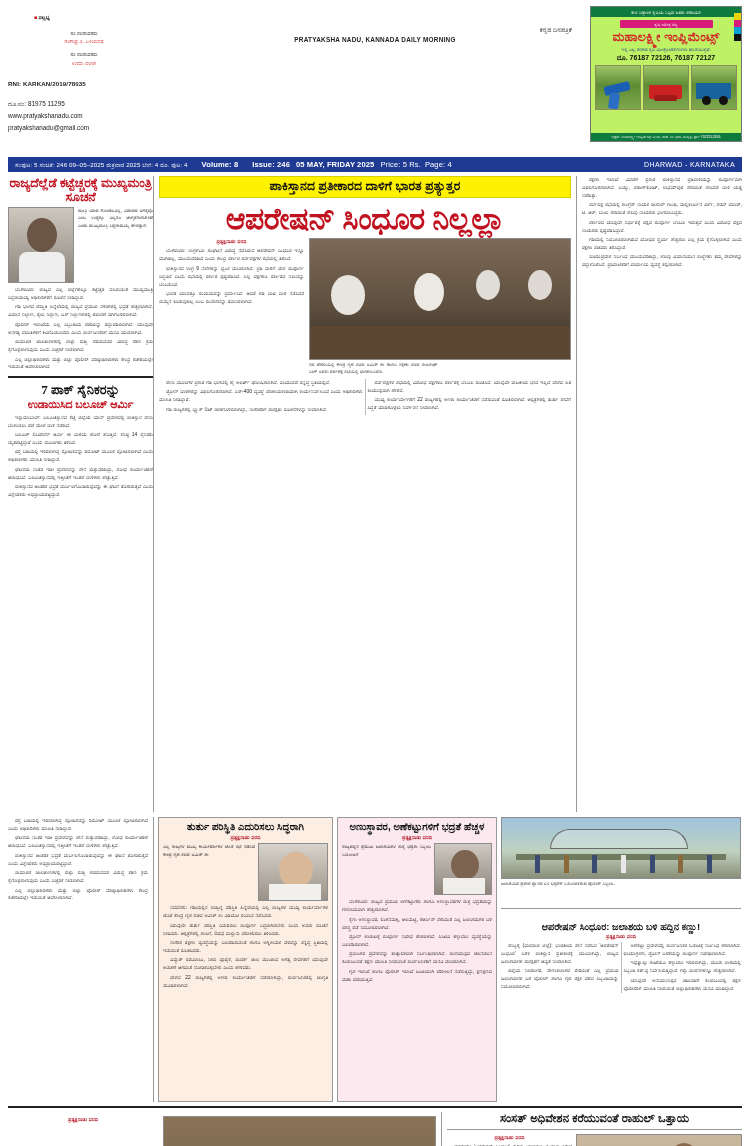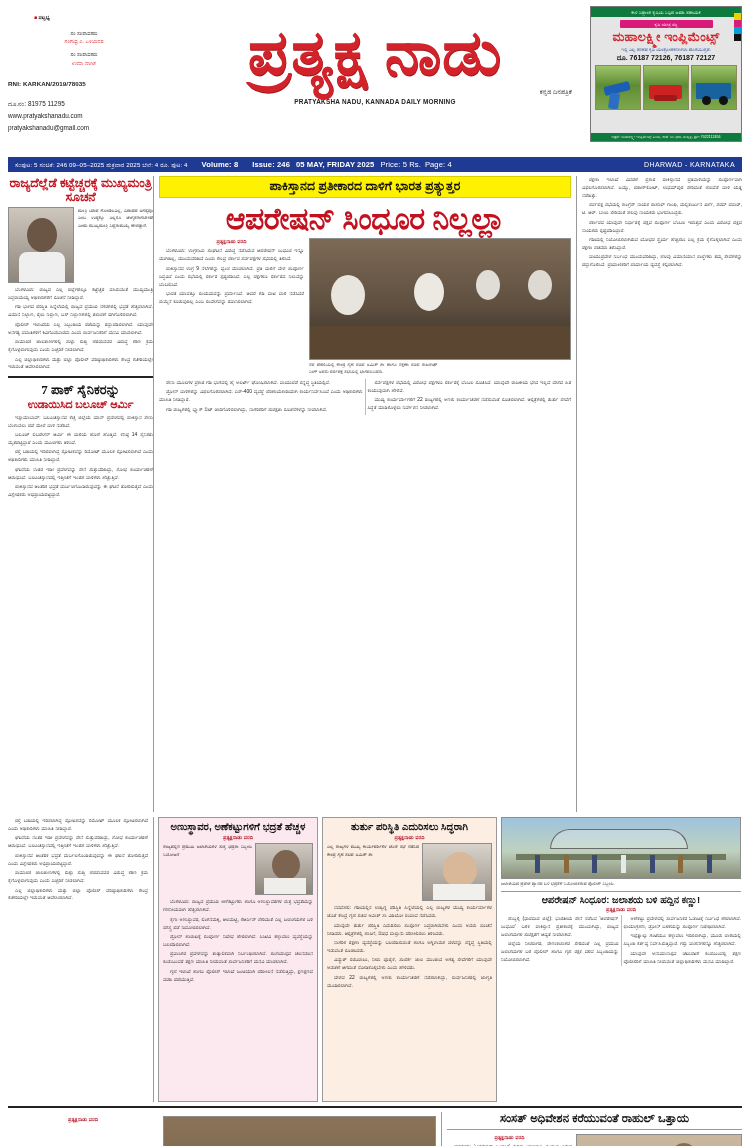--- a/index.html
+++ b/index.html
@@ -24,21 +24,21 @@
 
   .mh-title { flex:1; text-align:center; position:relative; padding-top:16px; }
   .mh-title h1 {
     font-family: "Liberation Serif", serif;
     font-size: 62px; line-height: 1; color:#d2232a; font-weight:700;
     letter-spacing: 1px; text-shadow: 0.5px 0.5px 0 #a0151b;
   }
   .mh-sub-kn { font-size:6.5px; color:#333; text-align:right; padding-right:18px; margin-top:4px; }
   .mh-sub-en { font-size:6.4px; color:#222; letter-spacing:.25px; margin-top:2px; font-weight:600; }
 
-  .mh-ad { width:152px; height:136px; border:1px solid #777; background:#e5e5e5; position:relative; overflow:hidden; }
+  .mh-ad { width:152px; height:136px; border:1px solid #777; background:#bef264; position:relative; overflow:hidden; }
   .ad-band { background:#0f7a3d; color:#fff; font-size:4.6px; text-align:center; padding:2.5px 1px; letter-spacing:.1px; }
   .ad-pink { margin:3px auto 1px; width:62%; background:#d81b7a; color:#fff; font-size:4.4px; text-align:center; padding:1.5px 2px; border-radius:1px; }
   .ad-name { color:#d2232a; font-size:12.5px; font-weight:700; text-align:center; margin-top:2px; letter-spacing:.2px; }
   .ad-desc { font-size:4.6px; text-align:center; color:#1b3f8f; margin-top:2px; }
   .ad-phone { font-size:7px; text-align:center; color:#111; font-weight:700; margin-top:2px; }
   .ad-imgs { display:flex; gap:2px; padding:3px 4px 0; height:48px; }
   .ad-img { flex:1; border:1px solid #8a8a5a; position:relative; overflow:hidden;
             background: linear-gradient(180deg,#9fc46a 0%, #5e8c34 45%, #7fa84c 100%); }
   .ad-img i { position:absolute; display:block; border-radius:2px; }
   .ad-foot { position:absolute; bottom:0; left:0; right:0; background:#0f7a3d; color:#fff; font-size:3.6px; text-align:center; padding:2px 1px; }
@@ -114,21 +114,20 @@
       </div>
       <div class="mh-rni">RNI: KARKAN/2019/78035</div>
       <div class="mh-contact">
         <div>ದೂ.ನಂ: 81975 11295</div>
         <div>www.pratyakshanadu.com</div>
         <div>pratyakshanadu@gmail.com</div>
       </div>
     </div>
 
     <div class="mh-title">
-      <h1>ಪ್ರತ್ಯಕ್ಷ ನಾಡು</h1>
       <div class="mh-sub-kn">ಕನ್ನಡ ದಿನಪತ್ರಿಕೆ</div>
       <div class="mh-sub-en">PRATYAKSHA NADU, KANNADA DAILY MORNING</div>
     </div>
 
     <div class="mh-ad">
       <div class="ad-band">ಕಾಳಿ ಸಿದ್ಧಾಂತ ಕೃಷಿಯ ಸಿಪ್ಪಿದ ಜಮಾ ಸಹಾಯಕ</div>
       <div class="ad-pink">ಕೃಷಿ ಯಂತ್ರ ಸಜ್ಜ</div>
       <div class="ad-name">ಮಹಾಲಕ್ಷ್ಮೀ ಇಂಪ್ಲಿಮೆಂಟ್ಸ್</div>
       <div class="ad-desc">ಇಲ್ಲಿ ಎಲ್ಲ ತರಹದ ಕೃಷಿ ಯಂತ್ರೋಪಕರಣಗಳು ದೊರೆಯುತ್ತವೆ.</div>
       <div class="ad-phone">ದೂ. 76187 72126, 76187 72127</div>
@@ -254,73 +253,73 @@
     <div style="width:146px;border-right:1px solid #999;padding-right:5px">
       <div class="body-txt">
         <p>ರಸ್ತೆ ಬದಿಯಲ್ಲಿ ಇರಿಸಲಾಗಿದ್ದ ಸ್ಫೋಟಕವನ್ನು ರಿಮೋಟ್ ಮೂಲಕ ಸ್ಫೋಟಿಸಲಾಗಿದೆ ಎಂದು ಅಧಿಕಾರಿಗಳು ಮಾಹಿತಿ ನೀಡಿದ್ದಾರೆ.</p>
         <p>ಘಟನೆಯ ನಂತರ ಇಡೀ ಪ್ರದೇಶವನ್ನು ಸೇನೆ ಸುತ್ತುವರಿದಿದ್ದು, ಶೋಧ ಕಾರ್ಯಾಚರಣೆ ಆರಂಭಿಸಿದೆ. ಬಲೂಚಿಸ್ತಾನದಲ್ಲಿ ಇತ್ತೀಚೆಗೆ ಇಂತಹ ದಾಳಿಗಳು ಹೆಚ್ಚುತ್ತಿವೆ.</p>
         <p>ಪಾಕಿಸ್ತಾನದ ಆಂತರಿಕ ಭದ್ರತೆ ದುರ್ಬಲಗೊಂಡಿರುವುದನ್ನು ಈ ಘಟನೆ ತೋರಿಸುತ್ತದೆ ಎಂದು ವಿಶ್ಲೇಷಕರು ಅಭಿಪ್ರಾಯಪಟ್ಟಿದ್ದಾರೆ.</p>
         <p>ಸಾಮಾಜಿಕ ಜಾಲತಾಣಗಳಲ್ಲಿ ಸುಳ್ಳು ಸುದ್ದಿ ಹರಡುವವರ ವಿರುದ್ಧ ಕಠಿಣ ಕ್ರಮ ಕೈಗೊಳ್ಳಲಾಗುವುದು ಎಂದು ಎಚ್ಚರಿಕೆ ನೀಡಲಾಗಿದೆ.</p>
         <p>ಎಲ್ಲ ಜಿಲ್ಲಾಧಿಕಾರಿಗಳು ಮತ್ತು ಜಿಲ್ಲಾ ಪೊಲೀಸ್ ವರಿಷ್ಠಾಧಿಕಾರಿಗಳು ಕೇಂದ್ರ ಕಚೇರಿಯಲ್ಲೇ ಇರುವಂತೆ ಆದೇಶಿಸಲಾಗಿದೆ.</p>
       </div>
     </div>
 
+    <div class="bx bx-peach" style="width:175px;margin-left:4px">
+      <div class="bx-title">ತುರ್ತು ಪರಿಸ್ಥಿತಿ ಎದುರಿಸಲು ಸಿದ್ಧರಾಗಿ</div>
+      <div class="byline">ಪ್ರತ್ಯಕ್ಷನಾಡು ವರದಿ</div>
+      <div style="display:flex;gap:3px">
+        <div class="body-txt" style="flex:1;font-size:4.6px">ಎಲ್ಲ ರಾಜ್ಯಗಳ ಮುಖ್ಯ ಕಾರ್ಯದರ್ಶಿಗಳ ಜೊತೆ ಸಭೆ ನಡೆಸಿದ ಕೇಂದ್ರ ಗೃಹ ಸಚಿವ ಅಮಿತ್ ಶಾ</div>
+        <div class="photo" style="width:70px;height:58px;background:linear-gradient(180deg,#d8d3cb,#9a9288)">
+          <i style="position:absolute;left:20px;top:8px;width:34px;height:36px;border-radius:50%;background:#d9b89a;display:block"></i>
+          <i style="position:absolute;left:10px;top:40px;width:52px;height:20px;background:#f2f0ec;display:block"></i>
+        </div>
+      </div>
+      <div class="body-txt" style="margin-top:3px">
+        <p>ನವದೆಹಲಿ: ಗಡಿಯಲ್ಲಿನ ಉದ್ವಿಗ್ನ ಪರಿಸ್ಥಿತಿ ಹಿನ್ನೆಲೆಯಲ್ಲಿ ಎಲ್ಲ ರಾಜ್ಯಗಳ ಮುಖ್ಯ ಕಾರ್ಯದರ್ಶಿಗಳ ಜೊತೆ ಕೇಂದ್ರ ಗೃಹ ಸಚಿವ ಅಮಿತ್ ಶಾ ವಿಡಿಯೋ ಸಂವಾದ ನಡೆಸಿದರು.</p>
+        <p>ಯಾವುದೇ ತುರ್ತು ಪರಿಸ್ಥಿತಿ ಎದುರಿಸಲು ಸಂಪೂರ್ಣ ಸಿದ್ಧರಾಗಿರಬೇಕು ಎಂದು ಅವರು ಸೂಚನೆ ನೀಡಿದರು. ಆಸ್ಪತ್ರೆಗಳಲ್ಲಿ ಹಾಸಿಗೆ, ಔಷಧ ದಾಸ್ತಾನು ಪರಿಶೀಲಿಸಲು ತಿಳಿಸಿದರು.</p>
+        <p>ನಾಗರಿಕ ರಕ್ಷಣಾ ವ್ಯವಸ್ಥೆಯನ್ನು ಬಲಪಡಿಸುವಂತೆ ಹಾಗೂ ಅಗ್ನಿಶಾಮಕ ದಳವನ್ನು ಸನ್ನದ್ಧ ಸ್ಥಿತಿಯಲ್ಲಿ ಇಡುವಂತೆ ಸೂಚಿಸಿದರು.</p>
+        <p>ವಿದ್ಯುತ್ ಸರಬರಾಜು, ನೀರು ಪೂರೈಕೆ, ಸಂಪರ್ಕ ಜಾಲ ಮುಂತಾದ ಅಗತ್ಯ ಸೇವೆಗಳಿಗೆ ಯಾವುದೇ ಅಡಚಣೆ ಆಗದಂತೆ ನೋಡಿಕೊಳ್ಳಬೇಕು ಎಂದು ಹೇಳಿದರು.</p>
+        <p>ದೇಶದ 22 ರಾಜ್ಯಗಳಲ್ಲಿ ಅಣಕು ಕಾರ್ಯಾಚರಣೆ ನಡೆಸಲಾಗಿದ್ದು, ಸಾರ್ವಜನಿಕರಲ್ಲಿ ಜಾಗೃತಿ ಮೂಡಿಸಲಾಗಿದೆ.</p>
+      </div>
+    </div>
+
     <div class="bx bx-pink" style="width:160px;margin-left:4px">
       <div class="bx-title">ಅಣುಸ್ಥಾವರ, ಅಣೆಕಟ್ಟುಗಳಿಗೆ ಭದ್ರತೆ ಹೆಚ್ಚಳ</div>
       <div class="byline">ಪ್ರತ್ಯಕ್ಷನಾಡು ವರದಿ</div>
       <div style="display:flex;gap:3px">
         <div class="body-txt" style="flex:1;font-size:4.6px">ರಾಜ್ಯದಲ್ಲಿನ ಪ್ರಮುಖ ಜಲಾಶಯಗಳ ಸುತ್ತ ಭದ್ರತಾ ಸಿಬ್ಬಂದಿ ನಿಯೋಜನೆ</div>
         <div class="photo" style="width:58px;height:52px;background:linear-gradient(180deg,#cfc9c1,#8d857b)">
           <i style="position:absolute;left:16px;top:6px;width:28px;height:30px;border-radius:50%;background:#7d6450;display:block"></i>
           <i style="position:absolute;left:8px;top:34px;width:42px;height:18px;background:#f0eeea;display:block"></i>
         </div>
       </div>
       <div class="body-txt" style="margin-top:3px">
         <p>ಬೆಂಗಳೂರು: ರಾಜ್ಯದ ಪ್ರಮುಖ ಅಣೆಕಟ್ಟುಗಳು ಹಾಗೂ ಅಣುಸ್ಥಾವರಗಳ ಸುತ್ತ ಭದ್ರತೆಯನ್ನು ಗಣನೀಯವಾಗಿ ಹೆಚ್ಚಿಸಲಾಗಿದೆ.</p>
         <p>ಕೈಗಾ ಅಣುಸ್ಥಾವರ, ಲಿಂಗನಮಕ್ಕಿ, ಆಲಮಟ್ಟಿ, ಕೆಆರ್ಎಸ್ ಸೇರಿದಂತೆ ಎಲ್ಲ ಜಲಾಶಯಗಳ ಬಳಿ ಸಶಸ್ತ್ರ ಪಡೆ ನಿಯೋಜಿಸಲಾಗಿದೆ.</p>
         <p>ಡ್ರೋನ್ ಹಾರಾಟಕ್ಕೆ ಸಂಪೂರ್ಣ ನಿಷೇಧ ಹೇರಲಾಗಿದೆ. ಸಿಸಿಟಿವಿ ಕಣ್ಗಾವಲು ವ್ಯವಸ್ಥೆಯನ್ನು ಬಲಪಡಿಸಲಾಗಿದೆ.</p>
         <p>ಪ್ರವಾಸಿಗರ ಪ್ರವೇಶವನ್ನು ತಾತ್ಕಾಲಿಕವಾಗಿ ನಿರ್ಬಂಧಿಸಲಾಗಿದೆ. ಸಂಶಯಾಸ್ಪದ ಚಲನವಲನ ಕಂಡುಬಂದರೆ ತಕ್ಷಣ ಮಾಹಿತಿ ನೀಡುವಂತೆ ಸಾರ್ವಜನಿಕರಿಗೆ ಮನವಿ ಮಾಡಲಾಗಿದೆ.</p>
         <p>ಗೃಹ ಇಲಾಖೆ ಹಾಗೂ ಪೊಲೀಸ್ ಇಲಾಖೆ ಜಂಟಿಯಾಗಿ ಪರಿಶೀಲನೆ ನಡೆಸುತ್ತಿದ್ದು, ಕ್ಷಣಕ್ಷಣದ ವರದಿ ಪಡೆಯುತ್ತಿವೆ.</p>
-      </div>
-    </div>
-
-    <div class="bx bx-peach" style="width:175px;margin-left:4px">
-      <div class="bx-title">ತುರ್ತು ಪರಿಸ್ಥಿತಿ ಎದುರಿಸಲು ಸಿದ್ಧರಾಗಿ</div>
-      <div class="byline">ಪ್ರತ್ಯಕ್ಷನಾಡು ವರದಿ</div>
-      <div style="display:flex;gap:3px">
-        <div class="body-txt" style="flex:1;font-size:4.6px">ಎಲ್ಲ ರಾಜ್ಯಗಳ ಮುಖ್ಯ ಕಾರ್ಯದರ್ಶಿಗಳ ಜೊತೆ ಸಭೆ ನಡೆಸಿದ ಕೇಂದ್ರ ಗೃಹ ಸಚಿವ ಅಮಿತ್ ಶಾ</div>
-        <div class="photo" style="width:70px;height:58px;background:linear-gradient(180deg,#d8d3cb,#9a9288)">
-          <i style="position:absolute;left:20px;top:8px;width:34px;height:36px;border-radius:50%;background:#d9b89a;display:block"></i>
-          <i style="position:absolute;left:10px;top:40px;width:52px;height:20px;background:#f2f0ec;display:block"></i>
-        </div>
-      </div>
-      <div class="body-txt" style="margin-top:3px">
-        <p>ನವದೆಹಲಿ: ಗಡಿಯಲ್ಲಿನ ಉದ್ವಿಗ್ನ ಪರಿಸ್ಥಿತಿ ಹಿನ್ನೆಲೆಯಲ್ಲಿ ಎಲ್ಲ ರಾಜ್ಯಗಳ ಮುಖ್ಯ ಕಾರ್ಯದರ್ಶಿಗಳ ಜೊತೆ ಕೇಂದ್ರ ಗೃಹ ಸಚಿವ ಅಮಿತ್ ಶಾ ವಿಡಿಯೋ ಸಂವಾದ ನಡೆಸಿದರು.</p>
-        <p>ಯಾವುದೇ ತುರ್ತು ಪರಿಸ್ಥಿತಿ ಎದುರಿಸಲು ಸಂಪೂರ್ಣ ಸಿದ್ಧರಾಗಿರಬೇಕು ಎಂದು ಅವರು ಸೂಚನೆ ನೀಡಿದರು. ಆಸ್ಪತ್ರೆಗಳಲ್ಲಿ ಹಾಸಿಗೆ, ಔಷಧ ದಾಸ್ತಾನು ಪರಿಶೀಲಿಸಲು ತಿಳಿಸಿದರು.</p>
-        <p>ನಾಗರಿಕ ರಕ್ಷಣಾ ವ್ಯವಸ್ಥೆಯನ್ನು ಬಲಪಡಿಸುವಂತೆ ಹಾಗೂ ಅಗ್ನಿಶಾಮಕ ದಳವನ್ನು ಸನ್ನದ್ಧ ಸ್ಥಿತಿಯಲ್ಲಿ ಇಡುವಂತೆ ಸೂಚಿಸಿದರು.</p>
-        <p>ವಿದ್ಯುತ್ ಸರಬರಾಜು, ನೀರು ಪೂರೈಕೆ, ಸಂಪರ್ಕ ಜಾಲ ಮುಂತಾದ ಅಗತ್ಯ ಸೇವೆಗಳಿಗೆ ಯಾವುದೇ ಅಡಚಣೆ ಆಗದಂತೆ ನೋಡಿಕೊಳ್ಳಬೇಕು ಎಂದು ಹೇಳಿದರು.</p>
-        <p>ದೇಶದ 22 ರಾಜ್ಯಗಳಲ್ಲಿ ಅಣಕು ಕಾರ್ಯಾಚರಣೆ ನಡೆಸಲಾಗಿದ್ದು, ಸಾರ್ವಜನಿಕರಲ್ಲಿ ಜಾಗೃತಿ ಮೂಡಿಸಲಾಗಿದೆ.</p>
       </div>
     </div>
 
     <div style="width:240px;margin-left:4px">
       <div class="photo" style="height:62px;background:linear-gradient(180deg,#9fc3dd 0%,#bfd2c0 55%,#8a8f78 100%)">
         <i style="position:absolute;left:20%;top:18%;width:58%;height:34%;border:1px solid #6a6a6a;border-radius:40px 40px 0 0;background:rgba(255,255,255,.25);display:block"></i>
         <i style="position:absolute;left:6%;top:60%;width:88%;height:6px;background:#6f7a5e;display:block"></i>
         <i style="position:absolute;left:14%;top:62%;width:5px;height:18px;background:#3a4a72;display:block"></i>
         <i style="position:absolute;left:26%;top:62%;width:5px;height:18px;background:#8a6a3a;display:block"></i>
         <i style="position:absolute;left:38%;top:62%;width:5px;height:18px;background:#3a4a72;display:block"></i>
         <i style="position:absolute;left:50%;top:62%;width:5px;height:18px;background:#e8e8e8;display:block"></i>
         <i style="position:absolute;left:62%;top:62%;width:5px;height:18px;background:#3a4a72;display:block"></i>
         <i style="position:absolute;left:74%;top:62%;width:5px;height:18px;background:#8a6a3a;display:block"></i>
         <i style="position:absolute;left:86%;top:62%;width:5px;height:18px;background:#3a4a72;display:block"></i>
       </div>
       <div class="cap" style="margin-top:2px">ಜಲಾಶಯದ ಪ್ರವೇಶ ದ್ವಾರದ ಬಳಿ ಭದ್ರತೆಗೆ ನಿಯೋಜಿತರಾದ ಪೊಲೀಸ್ ಸಿಬ್ಬಂದಿ.</div>
 
-      <div class="hl-black" style="font-size:9.5px;margin-top:3px;border-top:1px solid #999;padding-top:3px">ಆಪರೇಷನ್ ಸಿಂಧೂರ: ಜಲಾಶಯ ಬಳಿ ಹದ್ದಿನ ಕಣ್ಣು!</div>
+      <div class="hl-black" style="font-size:9.5px;margin-top:20px;border-top:1px solid #999;padding-top:13px">ಆಪರೇಷನ್ ಸಿಂಧೂರ: ಜಲಾಶಯ ಬಳಿ ಹದ್ದಿನ ಕಣ್ಣು!</div>
       <div class="byline">ಪ್ರತ್ಯಕ್ಷನಾಡು ವರದಿ</div>
       <div class="body-txt two-col">
         <p>ಹುಬ್ಬಳ್ಳಿ (ಧಾರವಾಡ ಜಿಲ್ಲೆ): ಭಾರತೀಯ ಸೇನೆ ನಡೆಸಿದ 'ಆಪರೇಷನ್ ಸಿಂಧೂರ' ಬಳಿಕ ಪಾಕಿಸ್ತಾನ ಪ್ರತೀಕಾರಕ್ಕೆ ಮುಂದಾಗಿದ್ದು, ರಾಜ್ಯದ ಜಲಾಶಯಗಳ ಸುರಕ್ಷತೆಗೆ ಆದ್ಯತೆ ನೀಡಲಾಗಿದೆ.</p>
         <p>ಜಿಲ್ಲೆಯ ನೀರಸಾಗರ, ರೇಣುಕಾಸಾಗರ ಸೇರಿದಂತೆ ಎಲ್ಲ ಪ್ರಮುಖ ಜಲಾಶಯಗಳ ಬಳಿ ಪೊಲೀಸ್ ಹಾಗೂ ಗೃಹ ರಕ್ಷಕ ದಳದ ಸಿಬ್ಬಂದಿಯನ್ನು ನಿಯೋಜಿಸಲಾಗಿದೆ.</p>
         <p>ಅಣೆಕಟ್ಟು ಪ್ರದೇಶದಲ್ಲಿ ಸಾರ್ವಜನಿಕರ ಓಡಾಟಕ್ಕೆ ನಿರ್ಬಂಧ ಹೇರಲಾಗಿದೆ. ಛಾಯಾಗ್ರಹಣ, ಡ್ರೋನ್ ಬಳಕೆಯನ್ನು ಸಂಪೂರ್ಣ ನಿಷೇಧಿಸಲಾಗಿದೆ.</p>
         <p>ಇಪ್ಪತ್ನಾಲ್ಕು ಗಂಟೆಯೂ ಕಣ್ಗಾವಲು ಇರಿಸಲಾಗಿದ್ದು, ಮೂರು ಪಾಳಿಯಲ್ಲಿ ಸಿಬ್ಬಂದಿ ಕರ್ತವ್ಯ ನಿರ್ವಹಿಸುತ್ತಿದ್ದಾರೆ. ಗಸ್ತು ವಾಹನಗಳನ್ನೂ ಹೆಚ್ಚಿಸಲಾಗಿದೆ.</p>
         <p>ಯಾವುದೇ ಅನುಮಾನಾಸ್ಪದ ಚಟುವಟಿಕೆ ಕಂಡುಬಂದಲ್ಲಿ ತಕ್ಷಣ ಪೊಲೀಸರಿಗೆ ಮಾಹಿತಿ ನೀಡುವಂತೆ ಜಿಲ್ಲಾಧಿಕಾರಿಗಳು ಮನವಿ ಮಾಡಿದ್ದಾರೆ.</p>
       </div>
     </div>
   </div>

